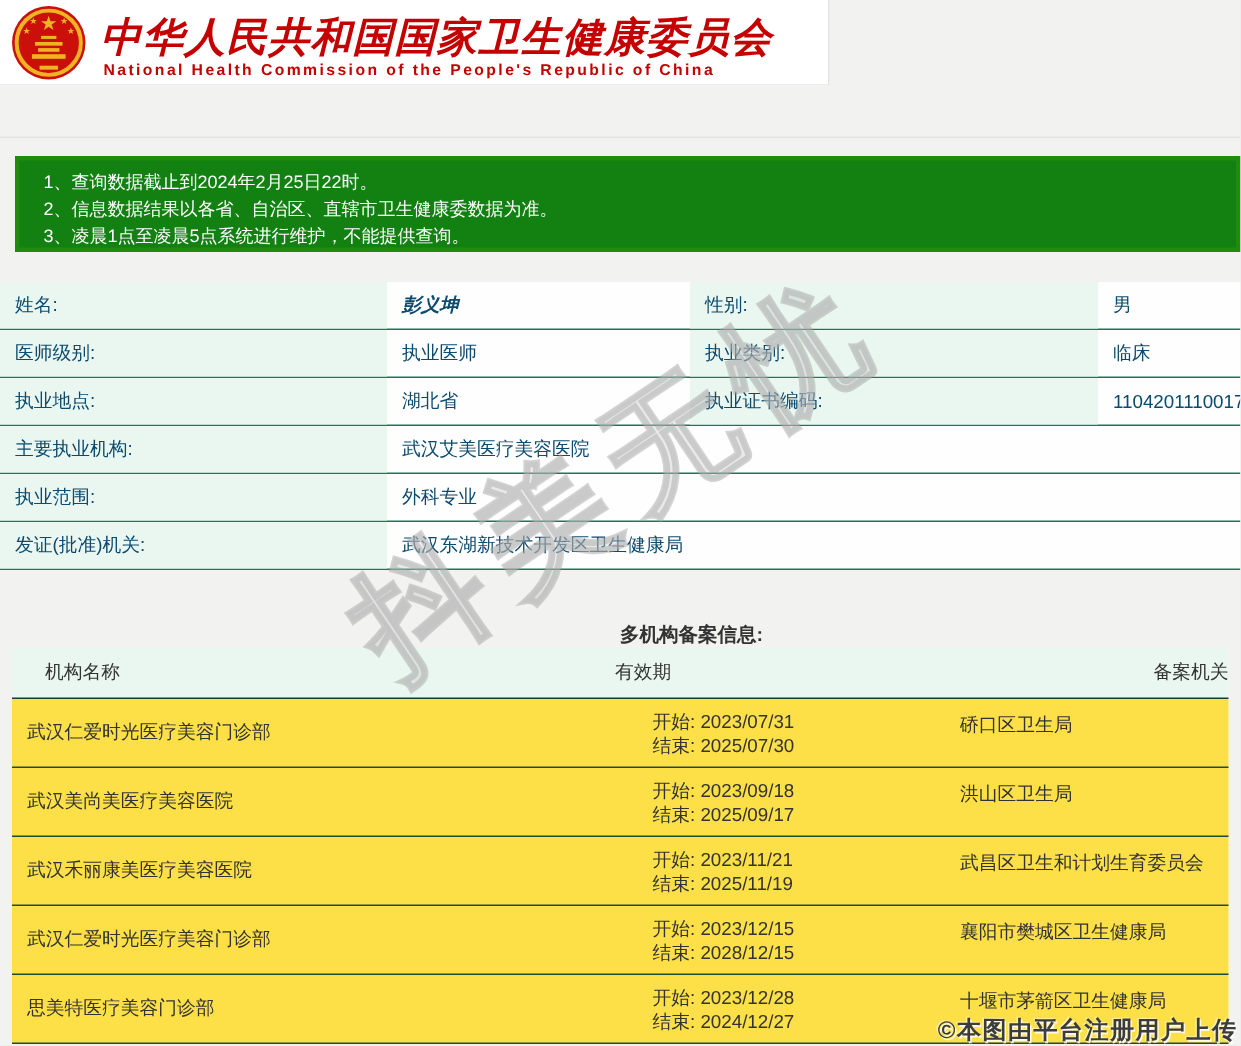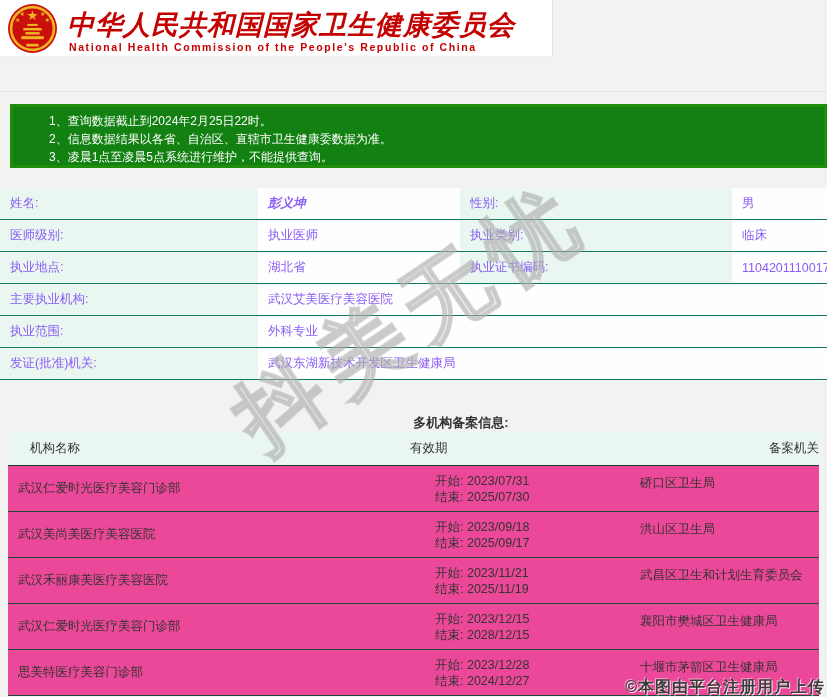--- a/index.html
+++ b/index.html
@@ -26,46 +26,46 @@
     font-size:10.5px; font-weight:bold; color:#c40000; letter-spacing:1.6px;
     white-space:nowrap;
   }
   .top-divider { position:absolute; left:0; top:91px; width:827px; height:1px; background:#e3e3e2; }
 
   
   .notice {
     position:absolute; left:10px; top:104px; width:817px; height:64px;
     background:#128112; border:3px solid #1f8c0c;
     color:#ffffff; font-size:12px; line-height:18px;
-    padding:5px 0 0 36px;
+    padding:5px 0 0 16px;
   }
   .notice-line { white-space:nowrap; }
 
   
   .info-table { position:absolute; left:0; top:188px; width:827px; background:#fff; }
   .irow { display:flex; height:32px; border-bottom:1px solid #157a56; background:#fdfefd; }
-  .icell { display:flex; align-items:center; font-size:12.5px; color:#8b5cf6; padding-left:10px; overflow:hidden; white-space:nowrap; }
+  .icell { display:flex; align-items:center; font-size:12.5px; color:#0c4a6e; padding-left:10px; overflow:hidden; white-space:nowrap; }
   .ilabel { background:#e9f7f0; }
   .c1 { width:258px; }
   .c2 { width:202px; }
   .c3 { width:272px; }
   .c4 { flex:1; }
   .cwide { flex:1; }
   .bold { font-weight:bold;font-style:italic; }
 
   
   .section-heading {
     position:absolute; left:0; top:390px; width:827px;
     text-align:center; text-indent:95px;
     font-size:13px; font-weight:bold; color:#333;margin-top:24px;
   }
 
   
   .org-table { position:absolute; left:8px; top:432px; width:811px; background:#fff; }
-  .orow { display:flex; min-height:46px; border-bottom:1px solid #1e4a3a; background:#ec4899; align-items:center; }
+  .orow { display:flex; min-height:46px; border-bottom:1px solid #1e4a3a; background:#fde047; align-items:center; }
   .ohead { min-height:34px; height:34px; background:#e9f7f0; border-bottom:1px solid #143c2f; }
   .ocell { font-size:12.5px; color:#333; padding-left:10px; white-space:nowrap; overflow:hidden; }
   .oname { width:392px; }
   .ovalid { width:230px; }
   .oagency { flex:1; align-self:flex-start; padding-top:9px; }
   .ohead .oagency { align-self:center; padding-top:0;text-align:right; }
   .ohead .oname { padding-left:22px; font-size:12.5px; }
   .vline { line-height:16px;margin-left:25px; }
 
   

